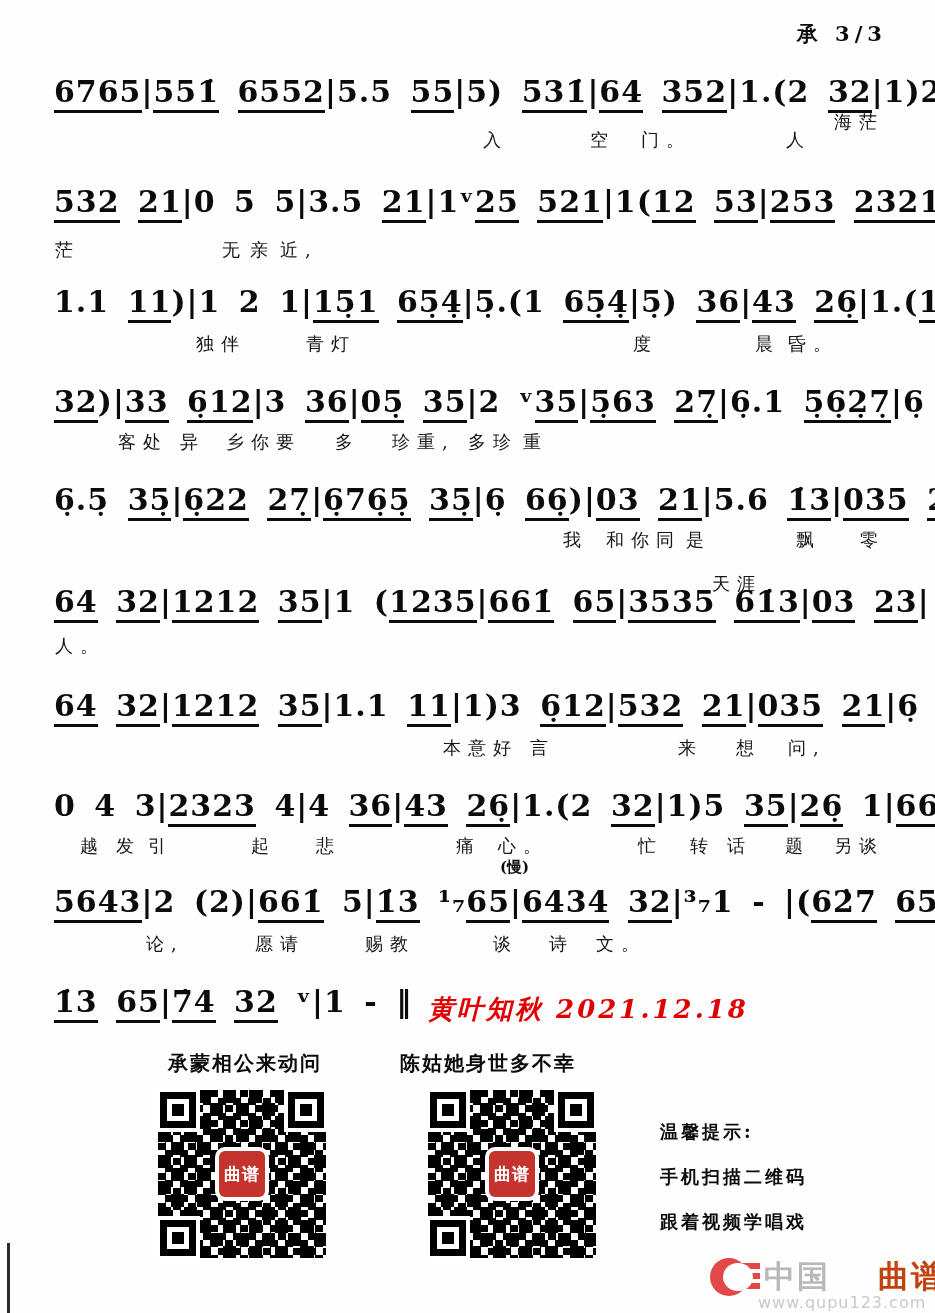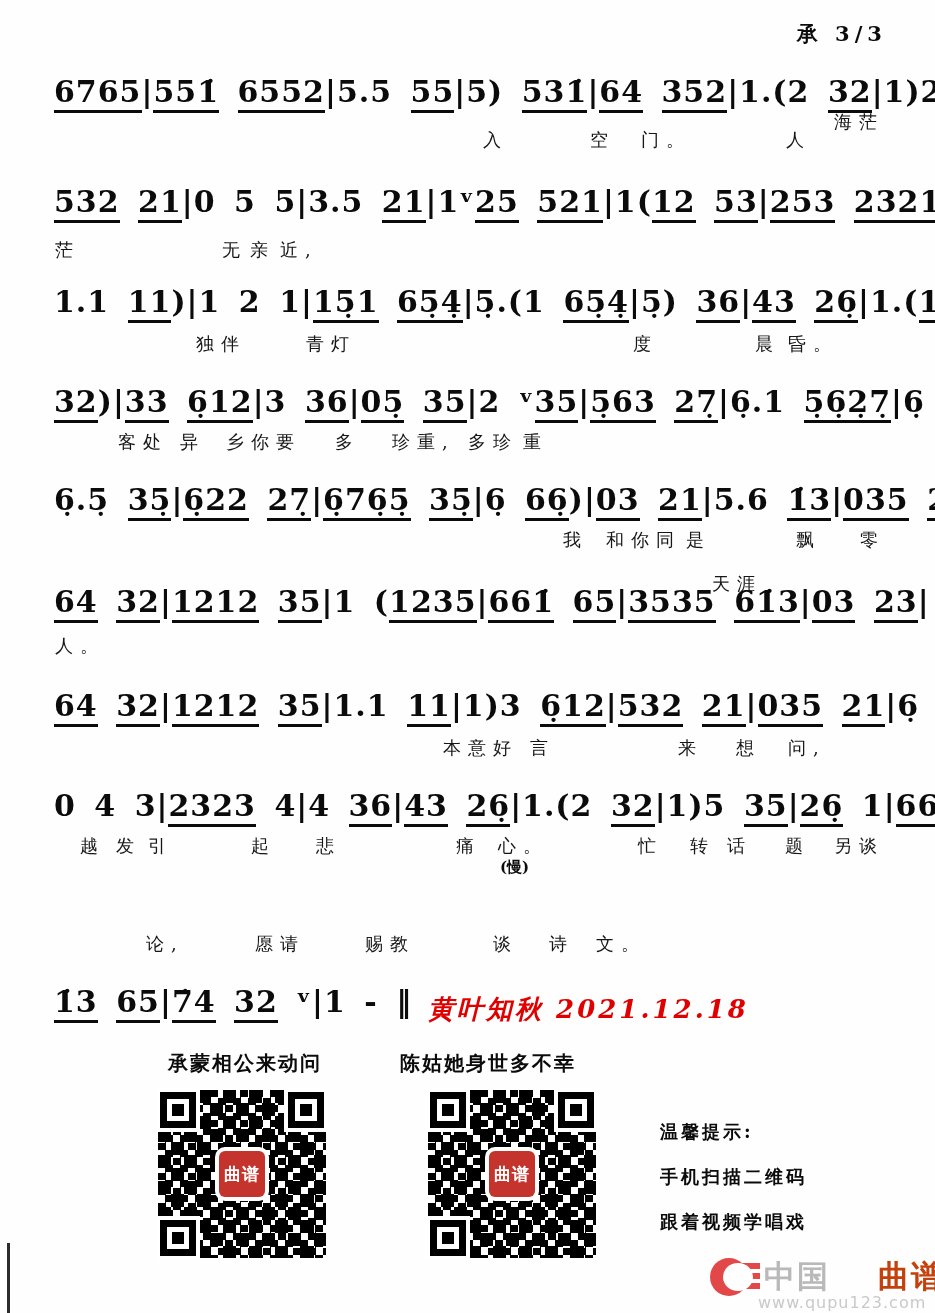--- a/index.html
+++ b/index.html
@@ -122,20 +122,21 @@
         <span class="lyric" style="left: 316px; top: 46px;">悲</span>
         <span class="lyric" style="left: 456px; top: 46px;">痛</span>
         <span class="lyric" style="left: 498px; top: 46px;">心。</span>
         <span class="lyric" style="left: 638px; top: 46px;">忙</span>
         <span class="lyric" style="left: 690px; top: 46px;">转</span>
         <span class="lyric" style="left: 727px; top: 46px;">话</span>
         <span class="lyric" style="left: 785px; top: 46px;">题</span>
         <span class="lyric" style="left: 834px; top: 46px; text-align: right;">另谈</span>
       </div>
       <div class="score-line" style="top: 884px;">
+        <div class="notation"><u>5643</u>|2 (2)|<u>661̇</u> 5|<u>1̇3</u> ¹₇<u>65</u>|<u>6434</u> <u>32</u>|³₇1 - |(<u>62̇7</u> <u>65</u>|</div>
         <span class="lyric" style="left: 146px; top: 48px;">论,</span>
         <span class="lyric" style="left: 255px; top: 48px;">愿请</span>
         <span class="lyric" style="left: 365px; top: 48px;">赐教</span>
         <span class="lyric" style="left: 493px; top: 48px;">谈</span>
         <span class="lyric" style="left: 549px; top: 48px;">诗</span>
         <span class="lyric" style="left: 596px; top: 48px;">文。</span>
       </div>
       <div class="score-line" style="top: 984px;">
         <div class="notation"><u>1̇3</u> <u>65</u>|<u>7̇4</u> <u>32</u> ᵛ|1 - ‖</div>
       </div>

